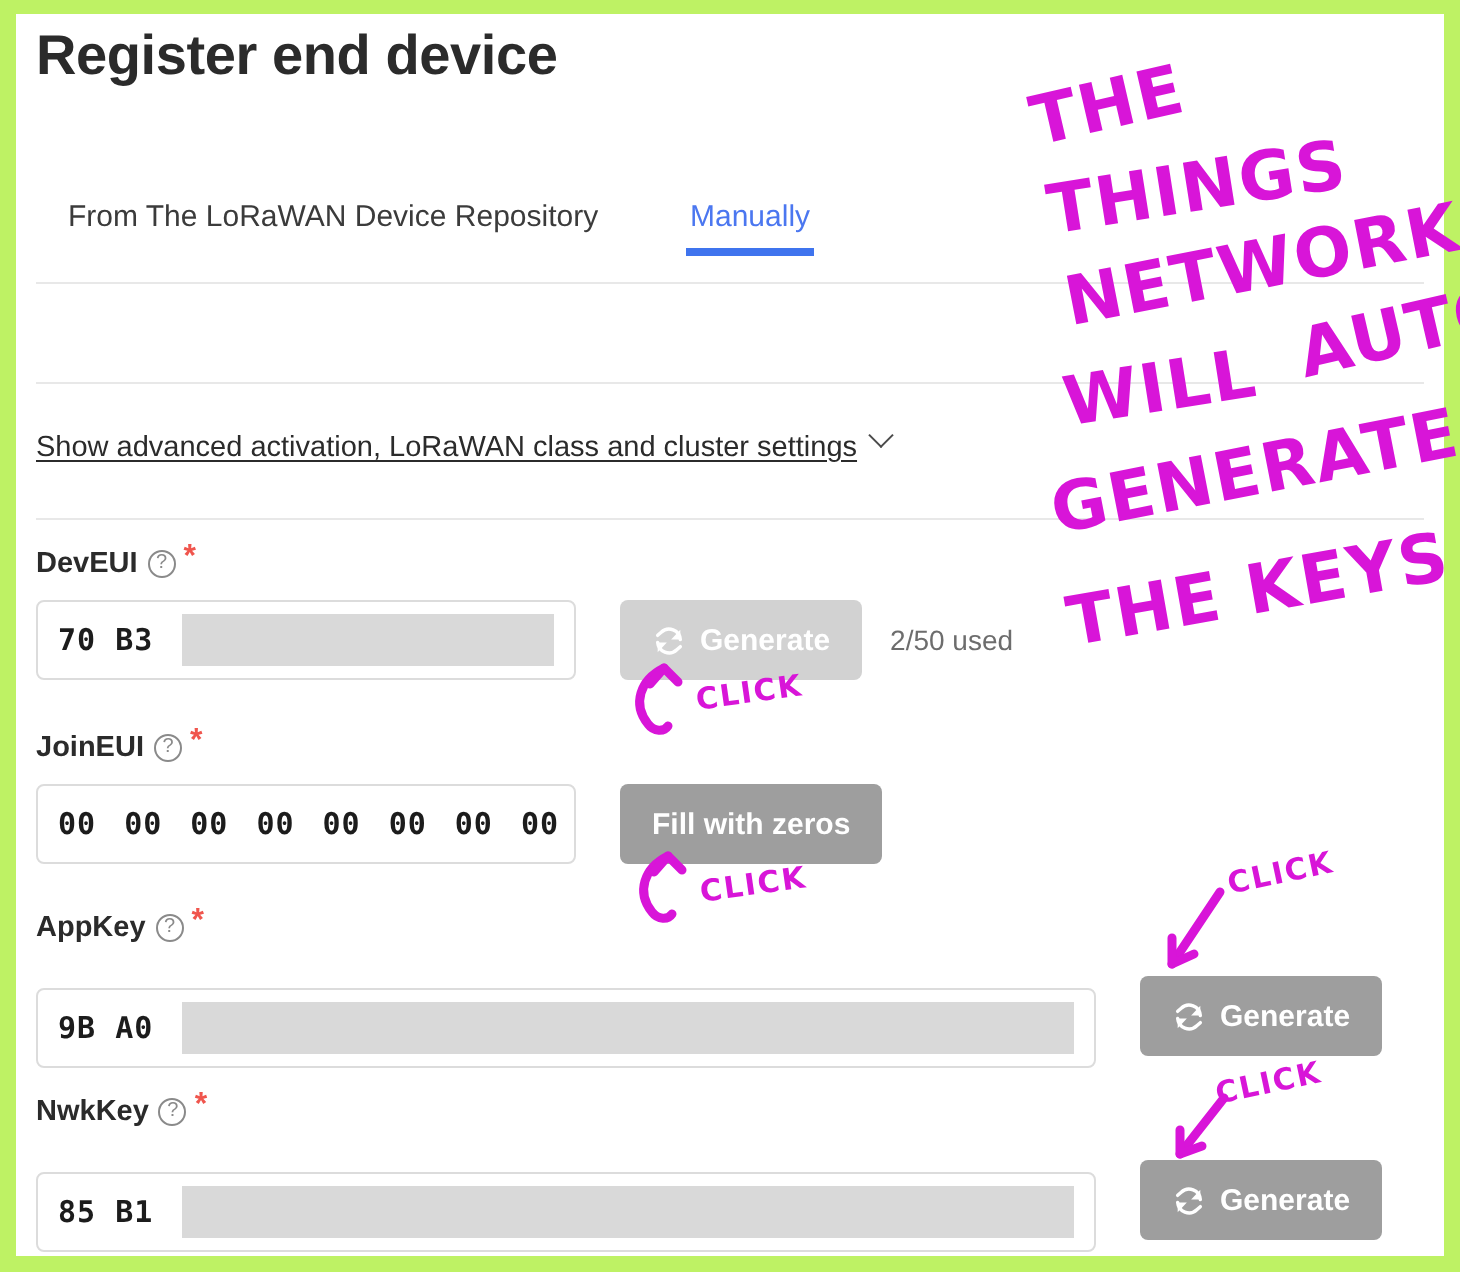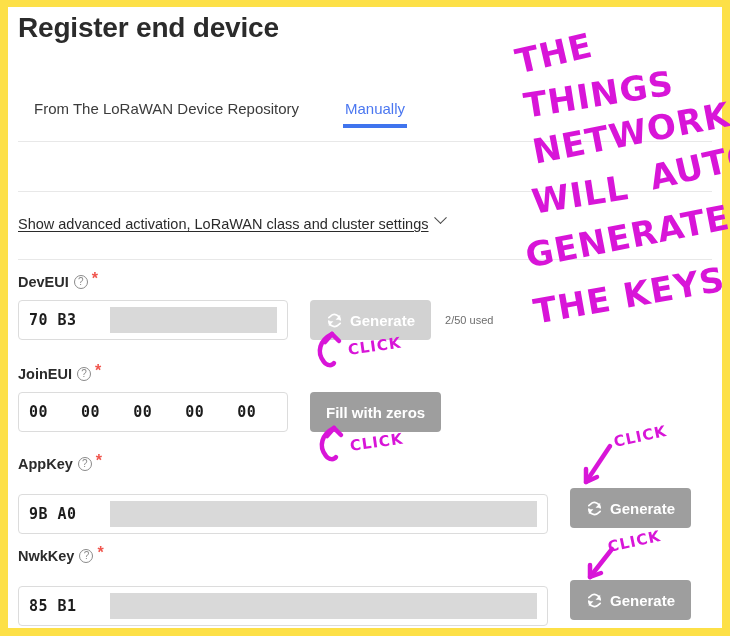--- a/index.html
+++ b/index.html
@@ -13,21 +13,21 @@
   body {
     background: #b0b0b0;
     font-family: "Liberation Sans", sans-serif;
     -webkit-font-smoothing: antialiased;
   }
 
   #screen {
     position: relative;
     width: 730px;
     height: 636px;
-    background: #fde047;
+    background: #bef264;
   }
 
   
   #card {
     position: absolute;
     left: 8px;
     top: 7px;
     width: 714px;
     height: 621px;
     background: #ffffff;
@@ -161,21 +161,20 @@
     background: #fff;
     display: flex;
     align-items: center;
     padding: 0 10px;
     font-family: "DejaVu Sans Mono", monospace;
     font-size: 15px;
     font-weight: bold;
     color: #1c1c1c;
     overflow: hidden;
     cursor: text;
-    gap: 19px;
   }
   .hexinput.w-short { width: 270px; }
   .hexinput.w-long  { width: 530px; margin-top: 12px; }
 
   .hexinput .byte { margin-right: 12px; letter-spacing: 0.5px; }
   .hexinput .redact {
     flex: 1;
     height: 26px;
     background: #d9d9d9;
     margin-left: 2px;
@@ -204,21 +203,21 @@
   .btn.fill         { background: #9e9e9e; }
 
   .btn .refresh {
     width: 17px; height: 17px;
     flex: 0 0 17px;
     display: block;
   }
 
   .used-text {
     margin-left: 14px;
-    font-size: 11px;
+    font-size: 14px;
     color: #6d6d6d;
   }
 
   
   .ink {
     position: absolute;
     color: #d815d8;
     font-family: "DejaVu Sans", sans-serif;
     font-weight: bold;
     pointer-events: none;

